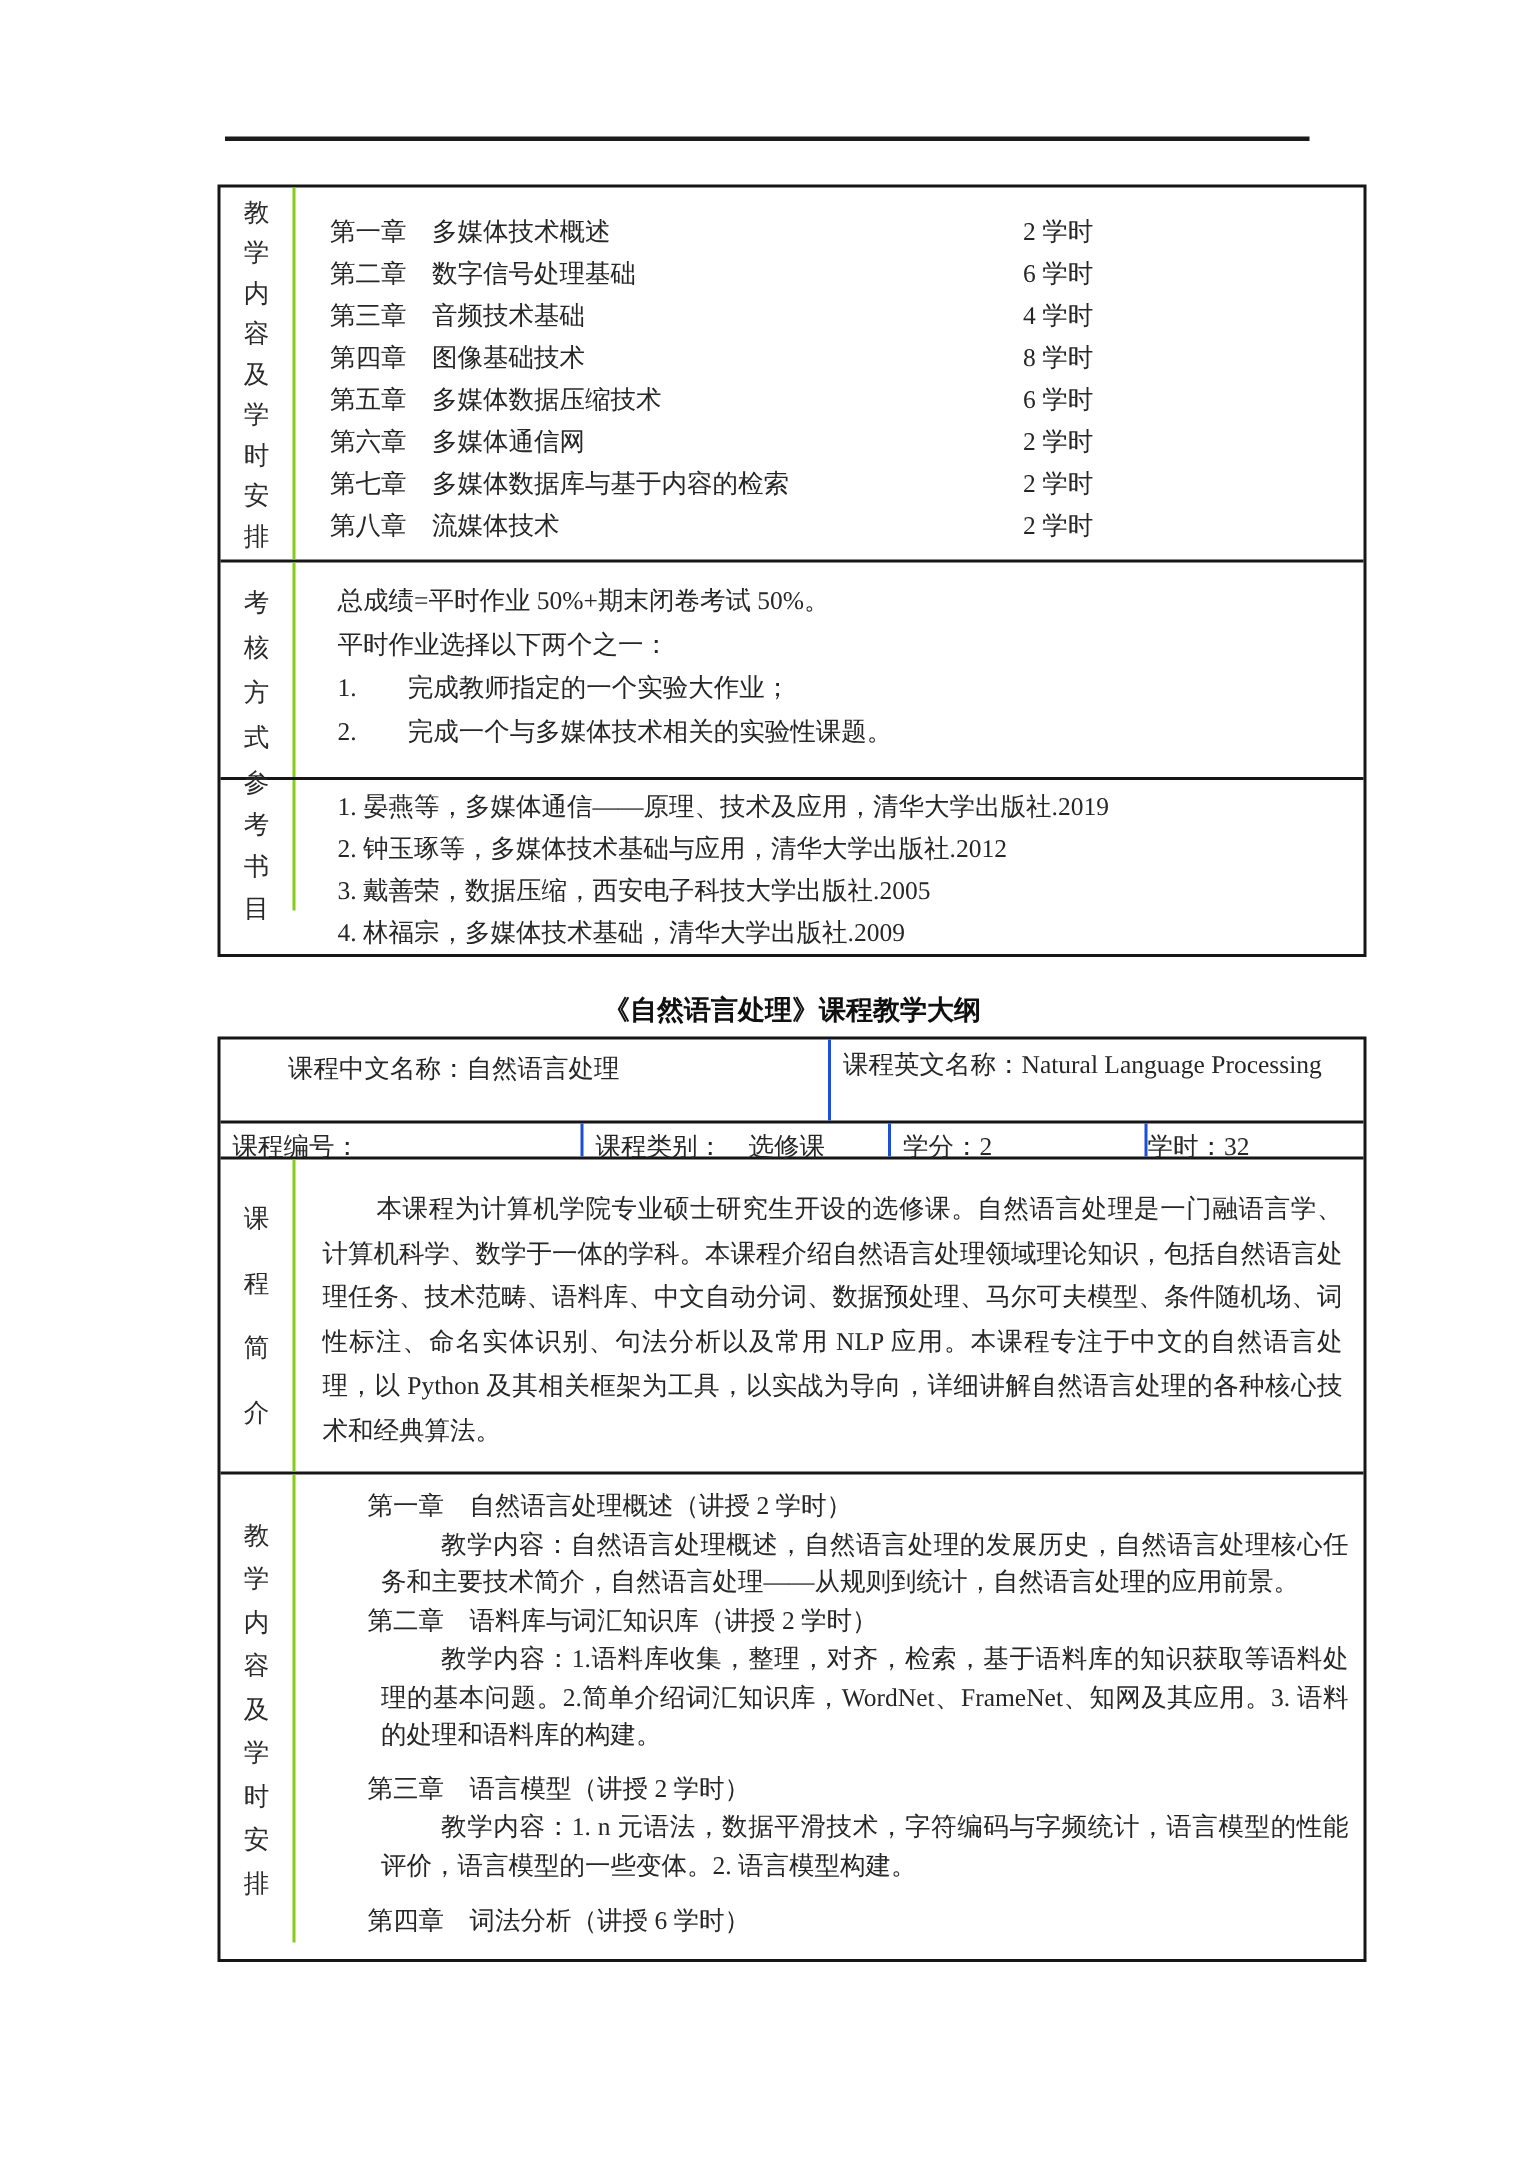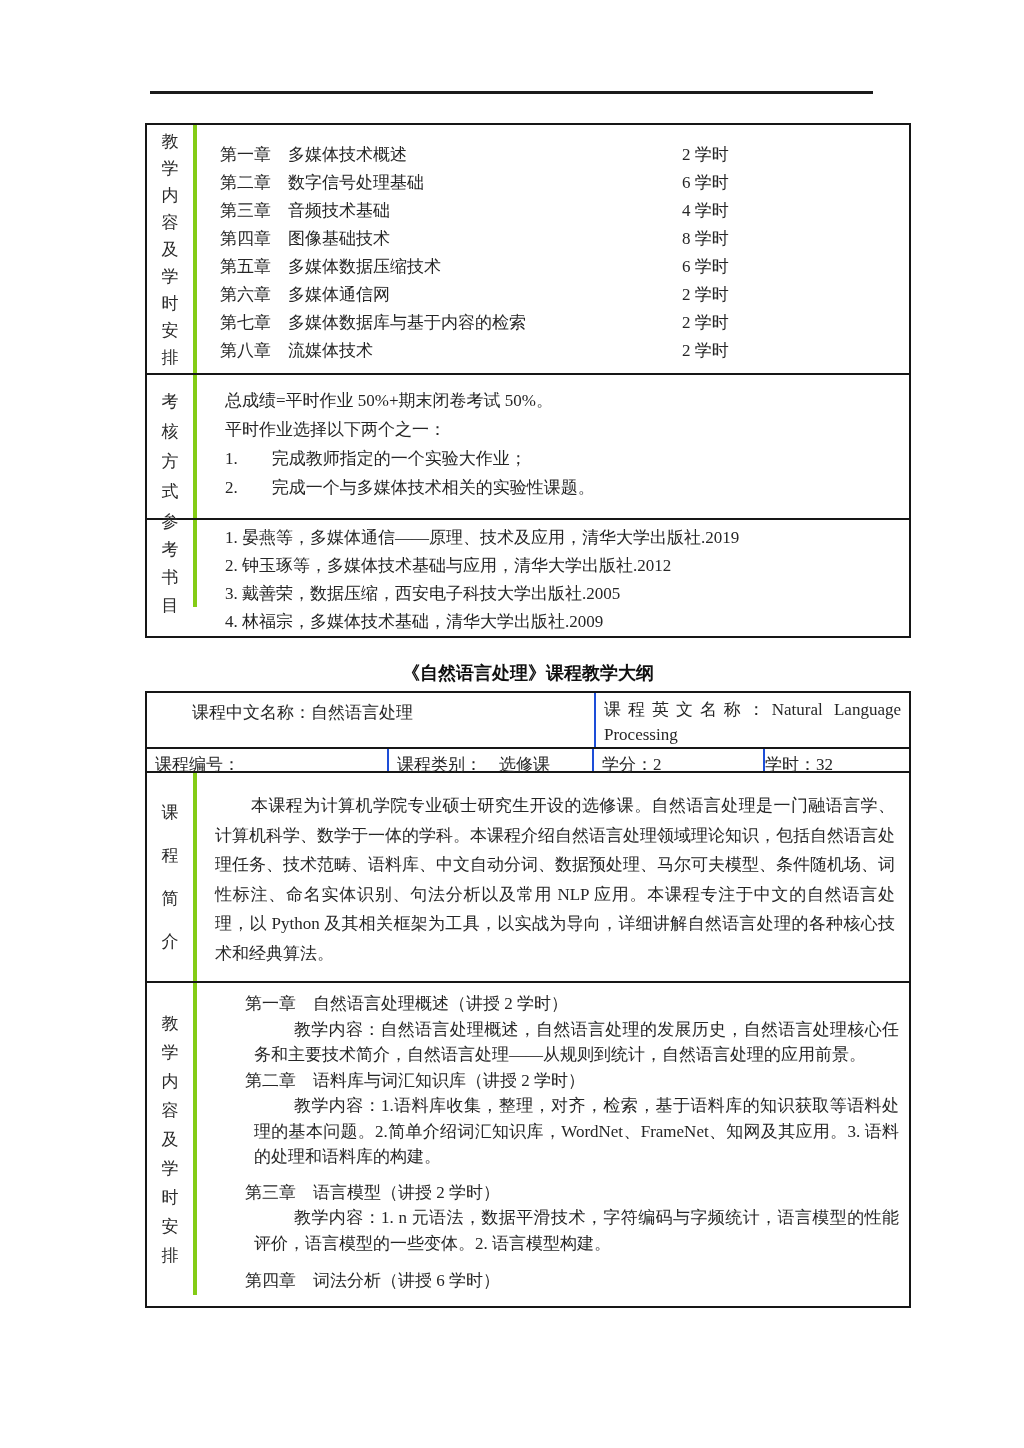--- a/index.html
+++ b/index.html
@@ -19,21 +19,21 @@
     border:2px solid #161616;
   }
   .t1 { top:123px; height:515px; }
   .t2 { top:691px; height:617px; }
   .row { display:flex; border-top:2px solid #161616; }
   .row.first { border-top:none; }
 
   
   .vcell {
     width:50px; flex-shrink:0;
-    border-right:4px solid #84cc16;
+    border-right:2px solid #84cc16;
     display:flex; align-items:center; justify-content:center;
   }
   .vtext {
     width:17px; font-size:17px; text-align:center;
     word-break:break-all; color:#2a2a2a;
   }
 
   
   .t1 .r1 { height:248px; }
   .t1 .r2 { height:145px; }
@@ -54,21 +54,21 @@
     text-align:center; font-weight:bold; font-size:18px; color:#101010;
   }
 
   
   .t2 .r1 { height:54px; }
   .t2 .r2 { height:24px; }
   .t2 .r3 { height:210px; }
   .t2 .r4 { height:314px; }
   .cell { border-left:2px solid #1d4ed8; }
   .cell.first { border-left:none; }
-  .c-cn { width:447px; padding:8px 10px 0 45px; font-size:17px;border-radius:27px; }
+  .c-cn { width:405px; padding:8px 10px 0 45px; font-size:17px;border-radius:27px; }
   .c-en { flex:1; padding:4px 8px 0 8px; font-size:17px; line-height:25px; text-align:justify; }
   .c-no   { width:240px; padding-left:8px; font-size:17px; line-height:31px; }
   .c-type { width:205px; padding-left:8px; font-size:17px; line-height:31px; }
   .c-cred { width:171px; padding-left:8px; font-size:17px; line-height:31px; }
   .c-hrs  { flex:1; text-align:left; font-size:17px; line-height:31px; }
 
   .t2 .r3 .vtext { line-height:43px; }
   .t2 .r4 .vtext { line-height:29px; }
 
   .intro {

